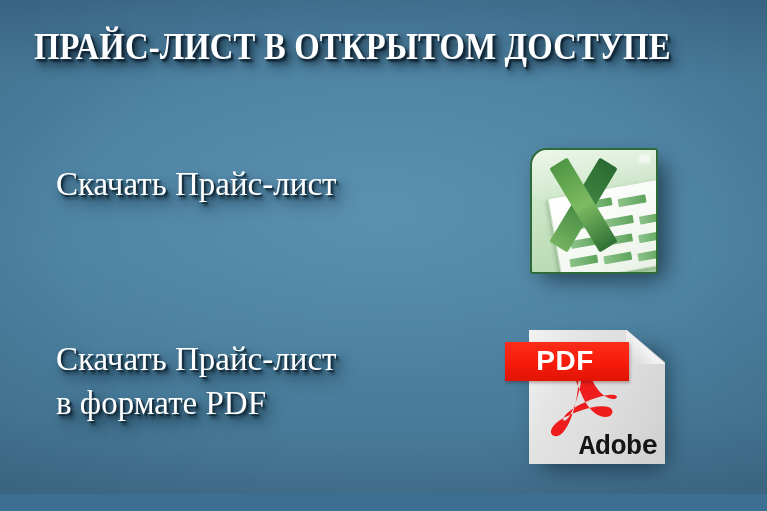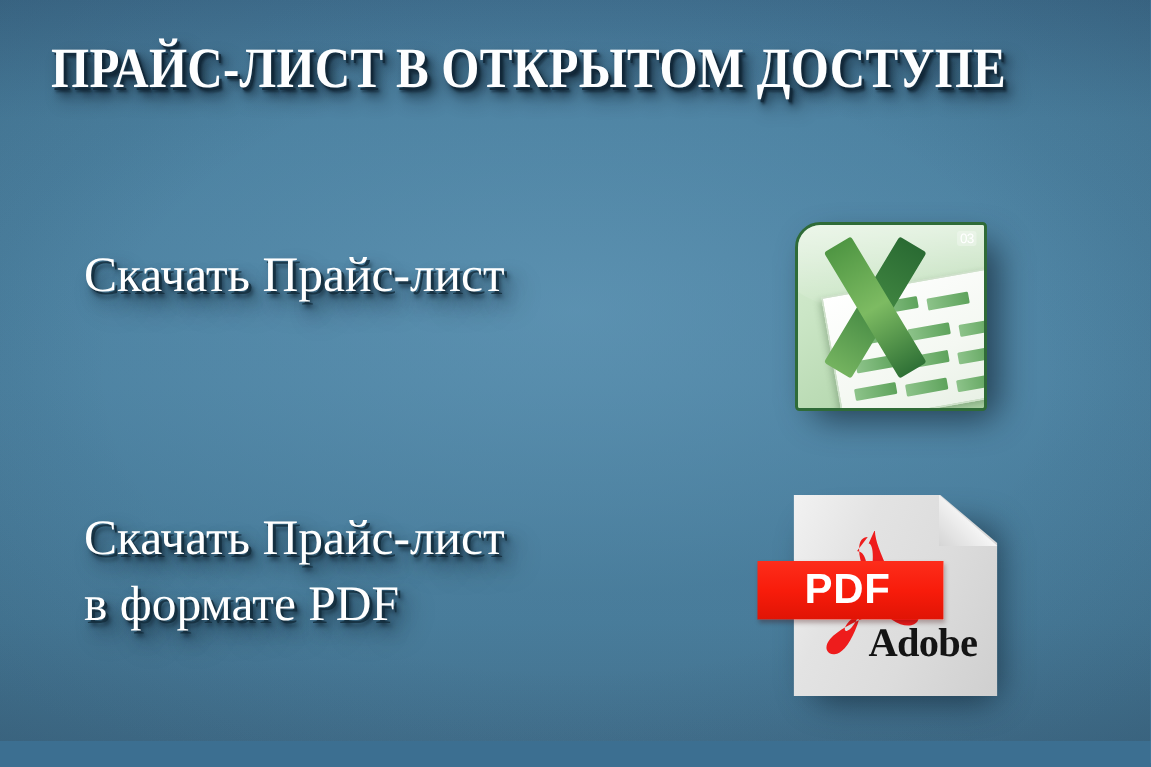--- a/index.html
+++ b/index.html
@@ -186,40 +186,39 @@
     clip-path: polygon(0 0, 100% 100%, 0 100%);
   }
   .pdf-banner {
     position: absolute;
     left: 0px;
     top: 12px;
     width: 124px;
     height: 39px;
     background: linear-gradient(180deg, #fd2d1b 0%, #f81c0b 50%, #e01405 100%);
     box-shadow: 1px 2px 3px rgba(60,0,0,0.30);
-    margin-top: 32px;
   }
   .pdf-banner span {
     position: absolute;
     left: 0;
     right: 4px;
     top: 4px;
     text-align: center;
     font-family: "Liberation Sans", sans-serif;
     font-weight: bold;
     font-size: 28px;
     line-height: 30px;
     color: #ffffff;
     letter-spacing: 0.5px;
   }
   .pdf-adobe {
     position: absolute;
     left: 74px;
-    top: 84px;
-    font-family: Liberation Serif, serif;
+    top: 103px;
+    font-family: Liberation Mono, monospace;
     font-weight: bold;
     font-size: 27px;
     line-height: 28px;
     color: #141414;
     letter-spacing: -0.5px;
   }
   .pdf-swirl { position: absolute; left: 26px; top: 24px; width: 100px; height: 96px; }
 </style>
 </head>
 <body>

